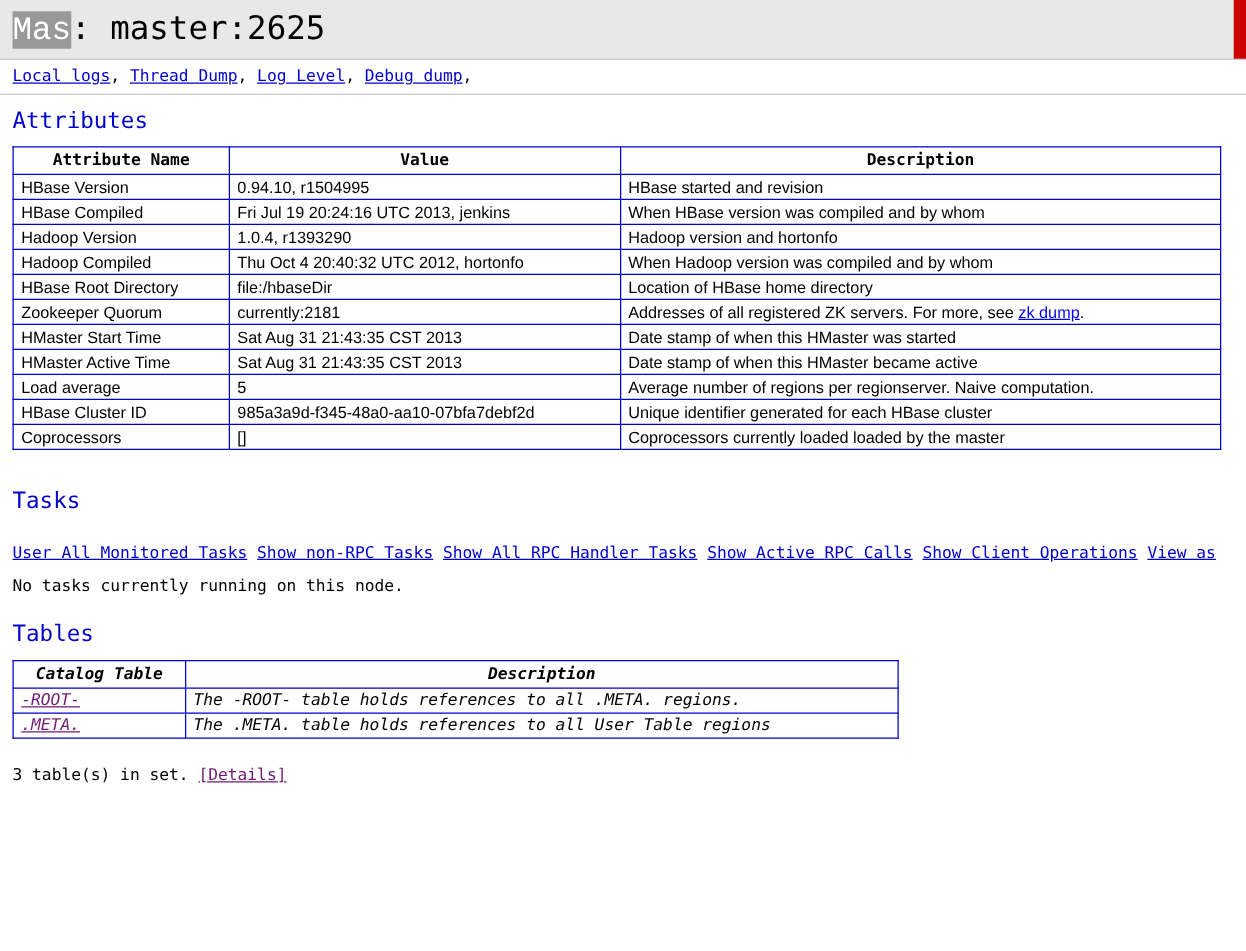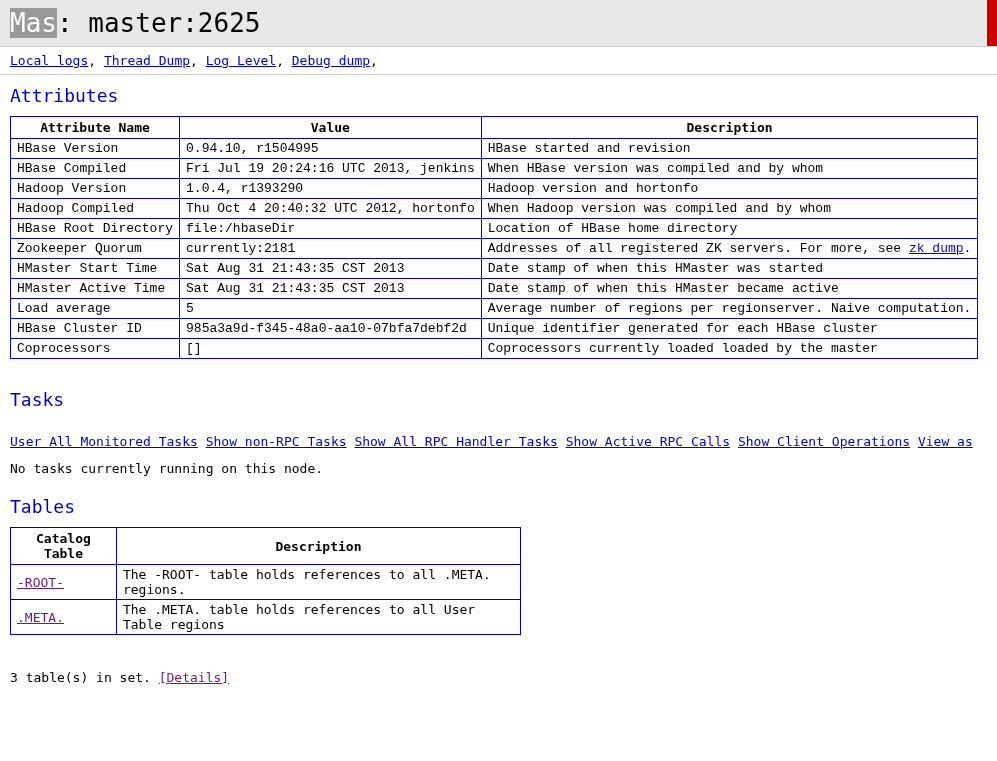--- a/index.html
+++ b/index.html
@@ -62,43 +62,44 @@
       padding: 3px 6px;
       background: #fff;
       font-family: monospace;
       font-size: 13px;
       font-weight: bold;
       text-align: center;
     }
     table.attr-table td {
       border: 1px solid #0000cc;
       padding: 2px 6px;
-      font-family: Liberation Mono, monospace;
+      font-family: Liberation Sans, sans-serif;
       font-size: 13px;
       vertical-align: top;
       white-space: nowrap;
     }
     .tasks-links {
       padding: 4px 10px 8px 10px;
     }
     .tasks-links a {
       color: #0000cc;
       text-decoration: underline;
       font-family: monospace;
       font-size: 13px;
     }
     .no-tasks {
       padding: 4px 10px 10px 10px;
       font-family: monospace;
       font-size: 13px;
     }
     table.catalog-table {
       border-collapse: collapse;
-      width: 511px;
-      margin-bottom: 21px;
+      width: 709px;
+      margin-bottom: 8px;
+      font-style: italic;
     }
     table.catalog-table th {
       border: 1px solid #0000cc;
       padding: 3px 6px;
       background: #fff;
       font-family: monospace;
       font-size: 13px;
       font-weight: bold;
       text-align: center;
     }
@@ -120,21 +121,21 @@
     .table-count a {
       color: #701a75;
       text-decoration: underline;
     }
   </style>
 </head>
 <body>
 
 <div id="header">
   <h1>
-    <span style="background:#999;color:#fff;">Mas</span><span>: master:2625</span>
+    <span style="background:#999;color:#fff;font-family:Liberation Mono, monospace;">Mas</span><span>: master:2625</span>
   </h1>
   <div class="red-bar"></div>
 </div>
 
 <div id="nav">
   <a href="#">Local logs</a><span>, </span>
   <a href="#">Thread Dump</a><span>, </span>
   <a href="#">Log Level</a><span>, </span>
   <a href="#">Debug dump</a><span>, </span>
 </div>

